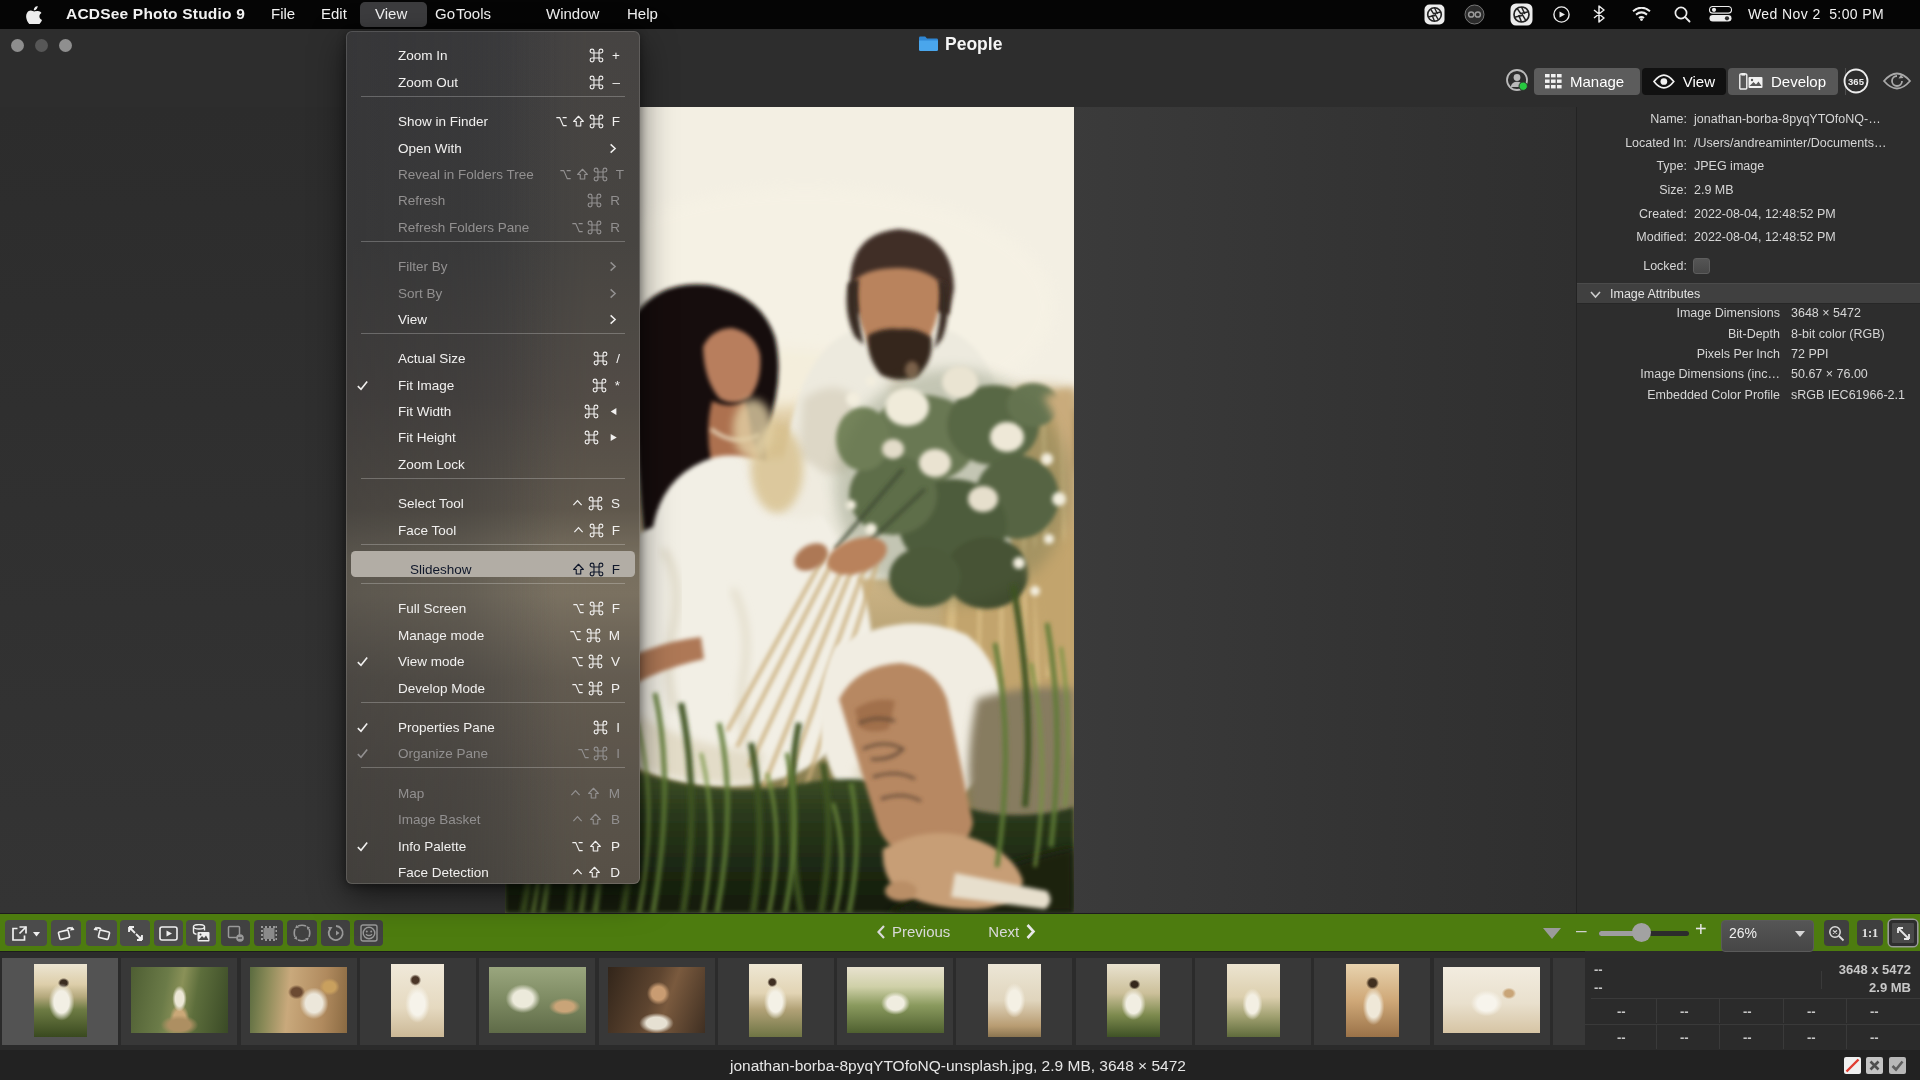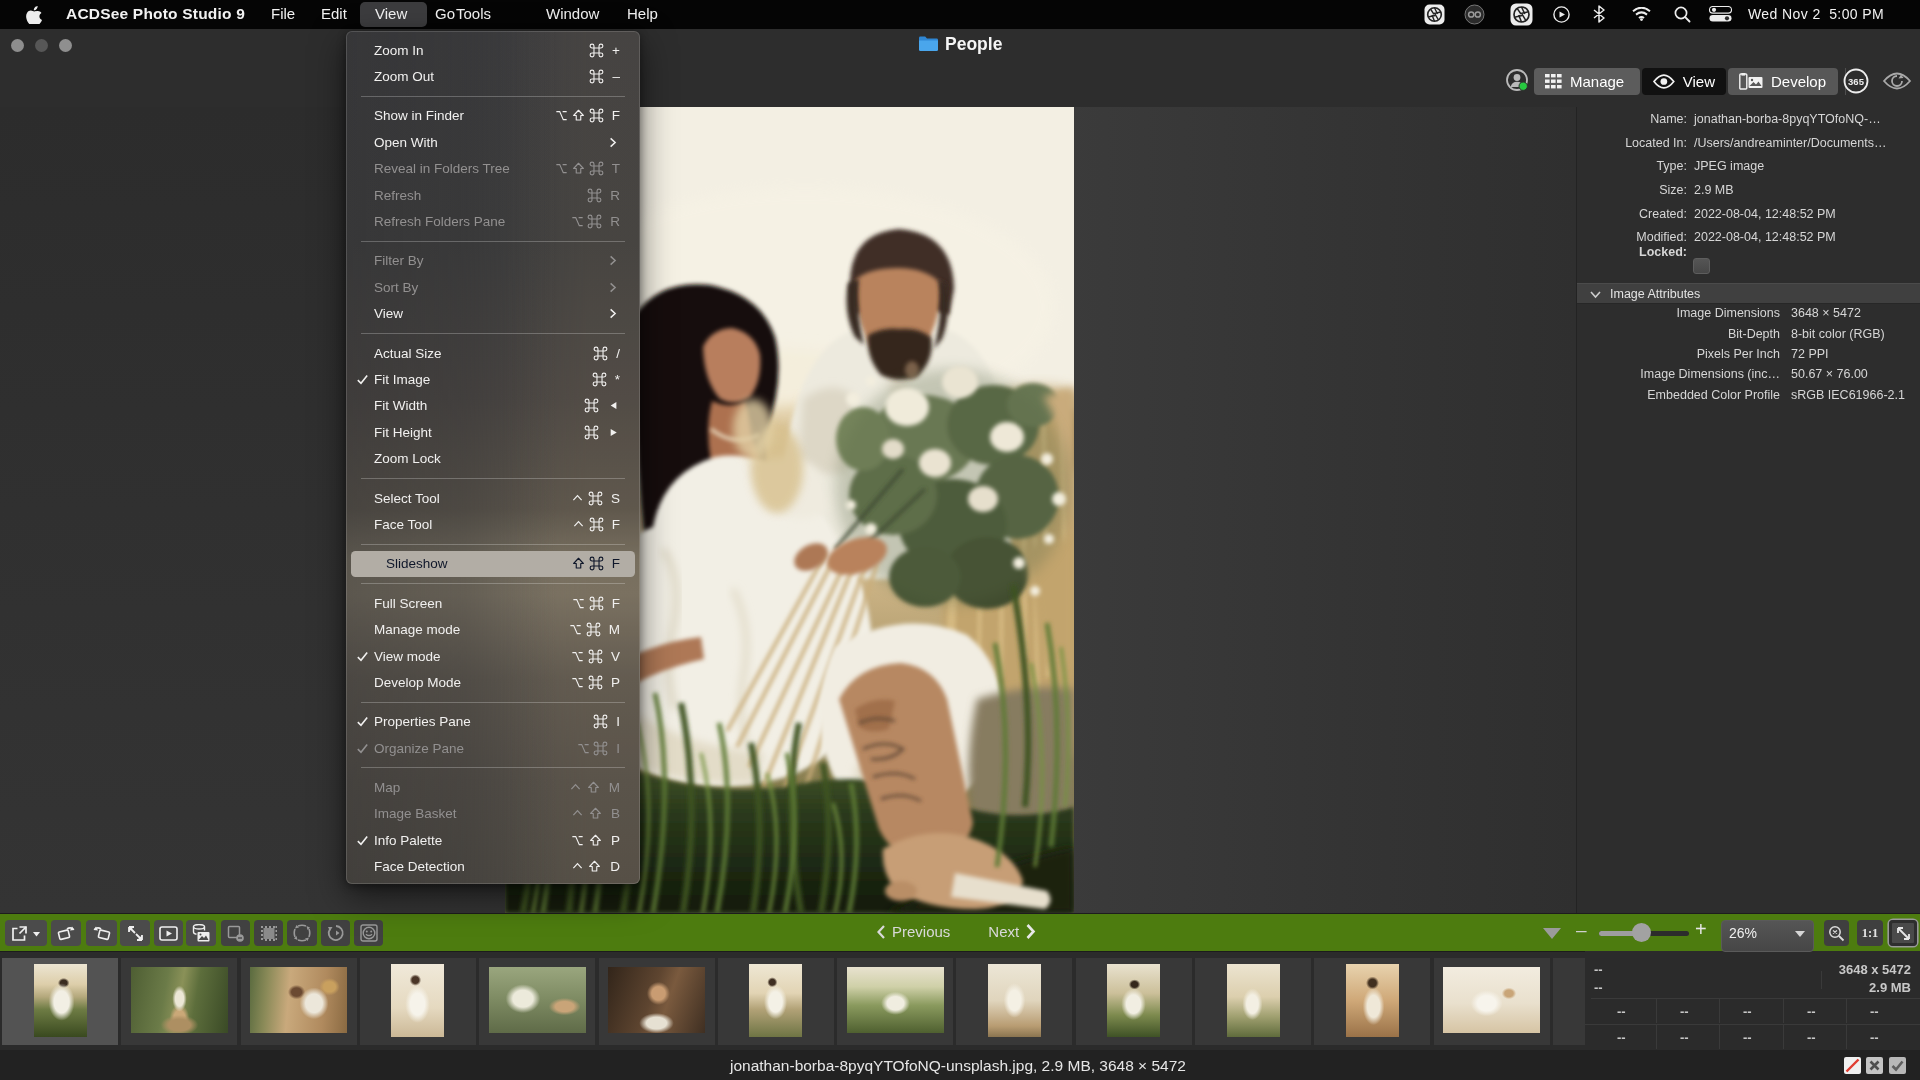--- a/index.html
+++ b/index.html
@@ -30,21 +30,21 @@
 .infogrid{position:absolute;left:1585px;top:951px;width:335px;height:99px;background:#2b2b2b;color:#c8c8c8;font-size:13px;font-weight:bold;}
 .ig{position:absolute;white-space:nowrap;}
 .igline{position:absolute;background:#3a3a3a;}
 .statusbar{position:absolute;left:0;top:1050px;width:1920px;height:30px;background:#222222;color:#e6e6e6;font-size:15px;z-index:6;}
 .menu{position:absolute;left:346px;top:31px;width:294px;height:853.2px;border-radius:6px;z-index:40;
  background:linear-gradient(90deg,rgba(44,44,46,0.38) 0%,rgba(44,44,46,0.28) 40%,rgba(44,44,46,0) 72%),linear-gradient(90deg,rgba(0,0,0,0) 52%,rgba(128,110,86,0.14) 82%),linear-gradient(180deg,#3d3d3f 0%,#3e3e3e 25%,#4a4643 43%,#5a544b 56%,#766f60 62%,#797162 66%,#5e584f 76%,#544f48 88%,#4f4b44 100%);
  box-shadow:0 12px 34px rgba(0,0,0,0.55),0 2px 8px rgba(0,0,0,0.4);
  padding-top:6px;color:#f1f0ef;font-size:13.5px;}
 
 .menu:after{content:"";position:absolute;inset:0;border-radius:6px;box-shadow:0 0 0 1px rgba(255,255,255,0.14) inset;pointer-events:none;}
-.mi{height:26.4px;display:flex;align-items:center;padding:0 20px 0 9px;position:relative;z-index:2;}
+.mi{height:26.4px;display:flex;align-items:flex-end;padding:0 20px 0 9px;position:relative;z-index:2;gap:24px;}
 .mi .chk{width:19px;flex:0 0 19px;display:flex;align-items:center;}
 .mi .lbl{flex:1 1 auto;white-space:nowrap;}
 .mi .sc{display:flex;align-items:center;gap:2.5px;white-space:nowrap;}
 .mi.dim{color:#929090;}
 .mi.hl{background:#b2ada5;border-radius:4.5px;margin:0 5px;padding:0 15px 0 16px;color:#0f172a;}
 .msep{height:1px;background:rgba(255,255,255,0.24);margin:6px 15px;position:relative;z-index:2;}
 .gi{display:inline-block;vertical-align:middle;}
 .modebtn{position:absolute;top:39px;height:27px;border-radius:4px;color:#fff;font-size:15px;display:flex;align-items:center;padding:0 11px;gap:8px;}
 </style></head>
 <body>
@@ -338,21 +338,21 @@
   <div class="prl" style="top:29px;">Located In:</div>
       <div class="prv" style="top:29px;">/Users/andreaminter/Documents…</div>
   <div class="prl" style="top:52px;">Type:</div>
       <div class="prv" style="top:52px;">JPEG image</div>
   <div class="prl" style="top:76px;">Size:</div>
       <div class="prv" style="top:76px;">2.9 MB</div>
   <div class="prl" style="top:100px;">Created:</div>
       <div class="prv" style="top:100px;">2022-08-04, 12:48:52 PM</div>
   <div class="prl" style="top:123px;">Modified:</div>
       <div class="prv" style="top:123px;">2022-08-04, 12:48:52 PM</div>
-  <div class="prl" style="top:138px;font-weight:bold;">Locked:</div>
+  <div class="prl" style="top:152px;">Locked:</div>
   <div style="position:absolute;left:116px;top:151px;width:17px;height:16px;border-radius:3px;background:linear-gradient(#555,#474747);border:1px solid #5e5e5e;"></div>
   <div style="position:absolute;left:0;top:176px;width:343px;height:21px;background:#404040;border-top:1px solid #4b4b4b;border-bottom:1px solid #272727;">
     <svg style="position:absolute;left:13px;top:6px;" width="11" height="9" viewBox="0 0 11 9">
           <path d="M1 2 L5.5 7 L10 2" fill="none" stroke="#cdcdcd" stroke-width="1.6"></path>
         </svg>
     <span style="position:absolute;left:33px;top:3px;color:#e2e2e2;">Image Attributes</span>
   </div>
   <div class="pal" style="top:199px;">Image Dimensions</div>
       <div class="pav" style="top:199px;">3648 × 5472</div>
   <div class="pal" style="top:220px;">Bit-Depth</div>

